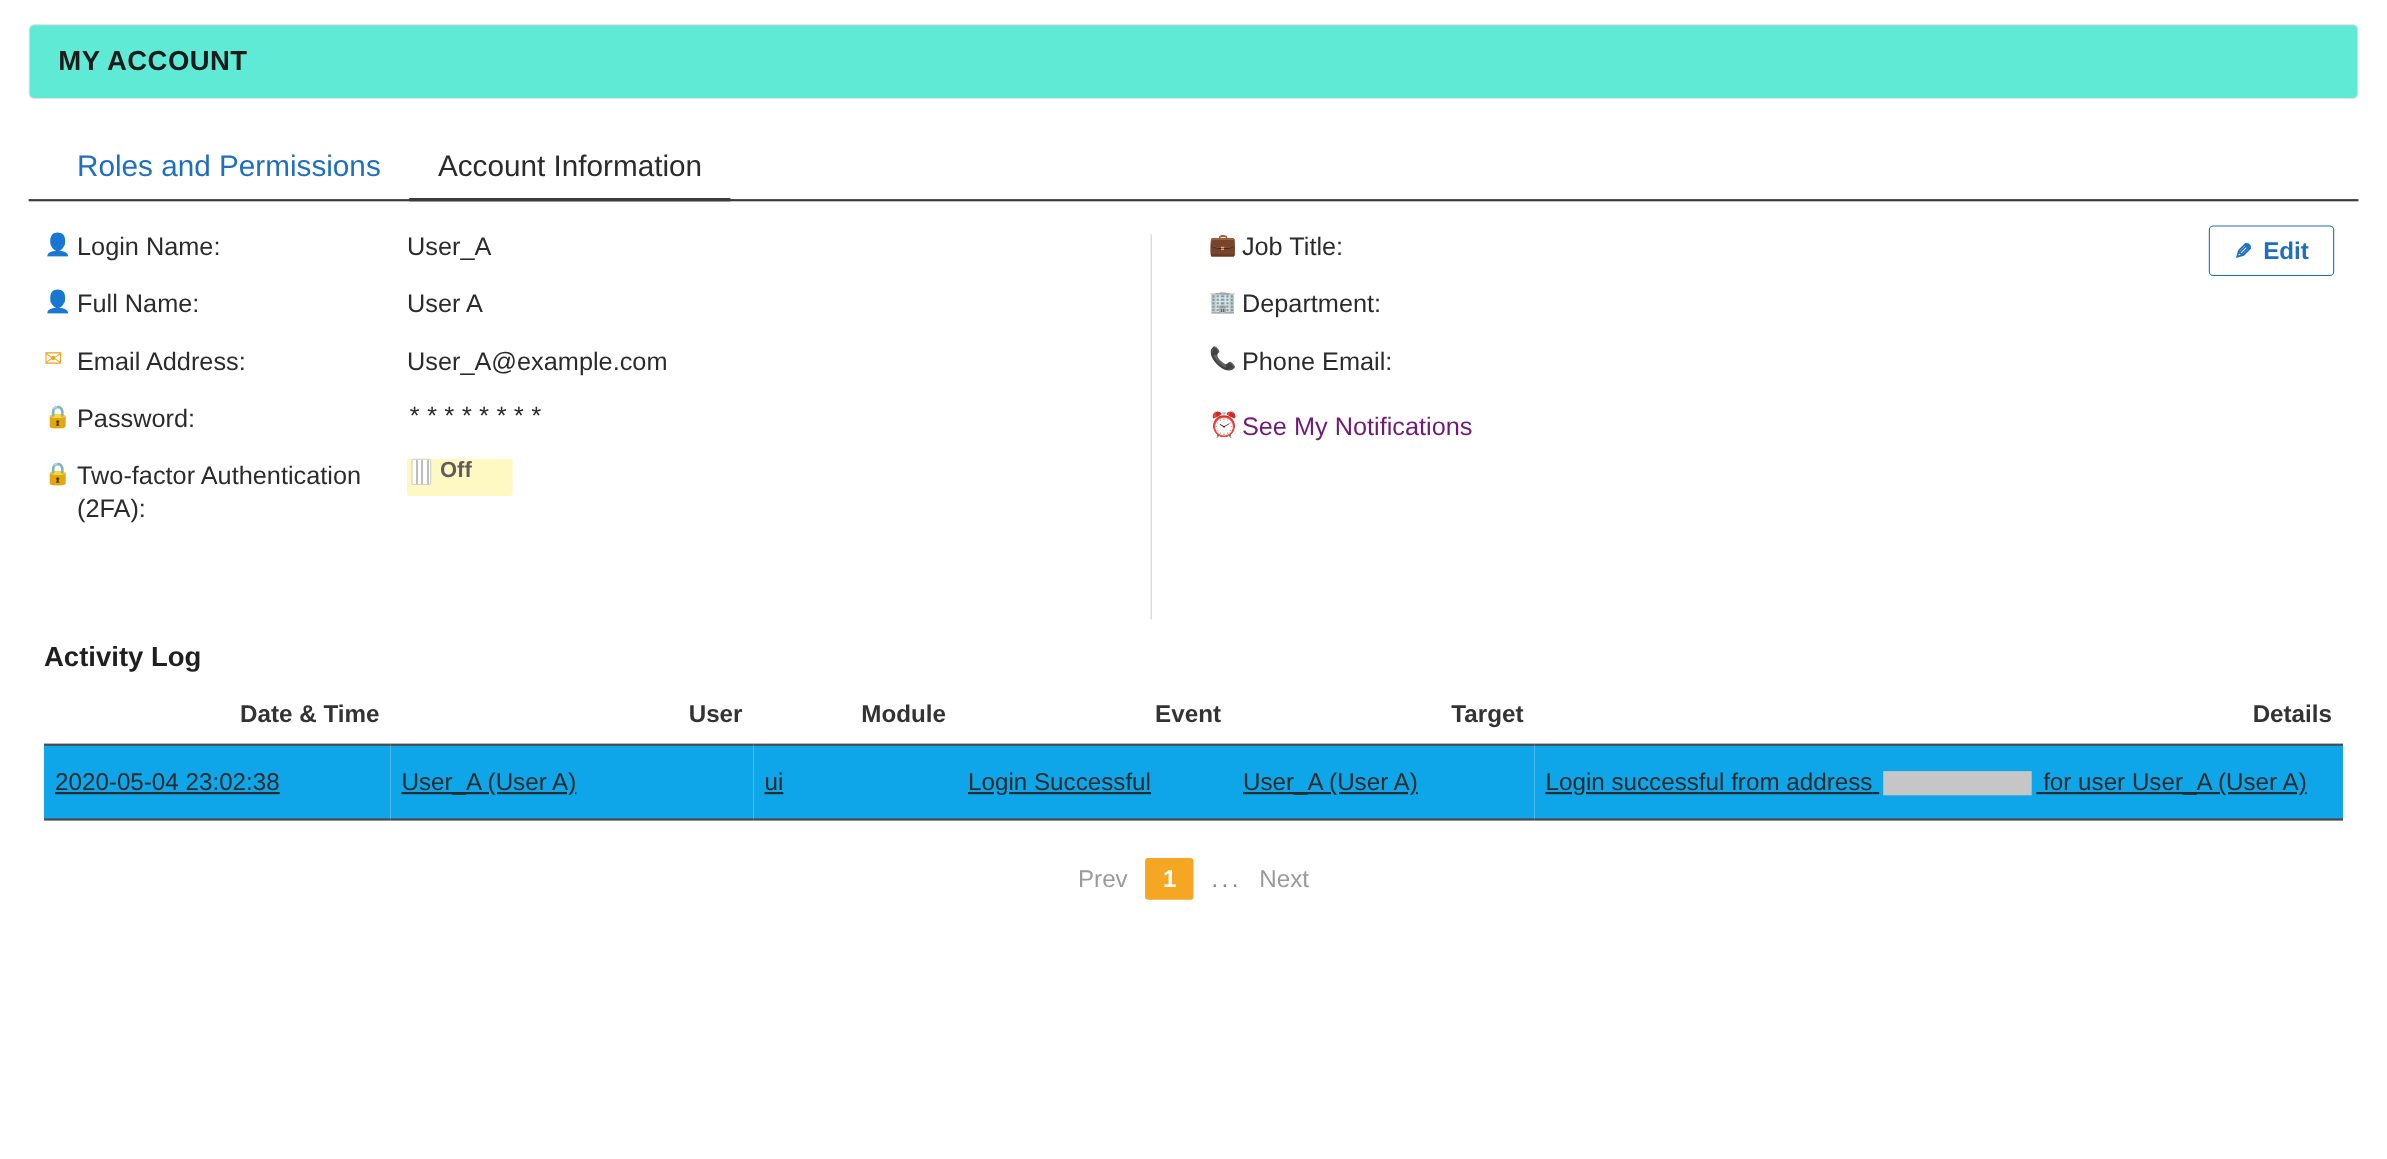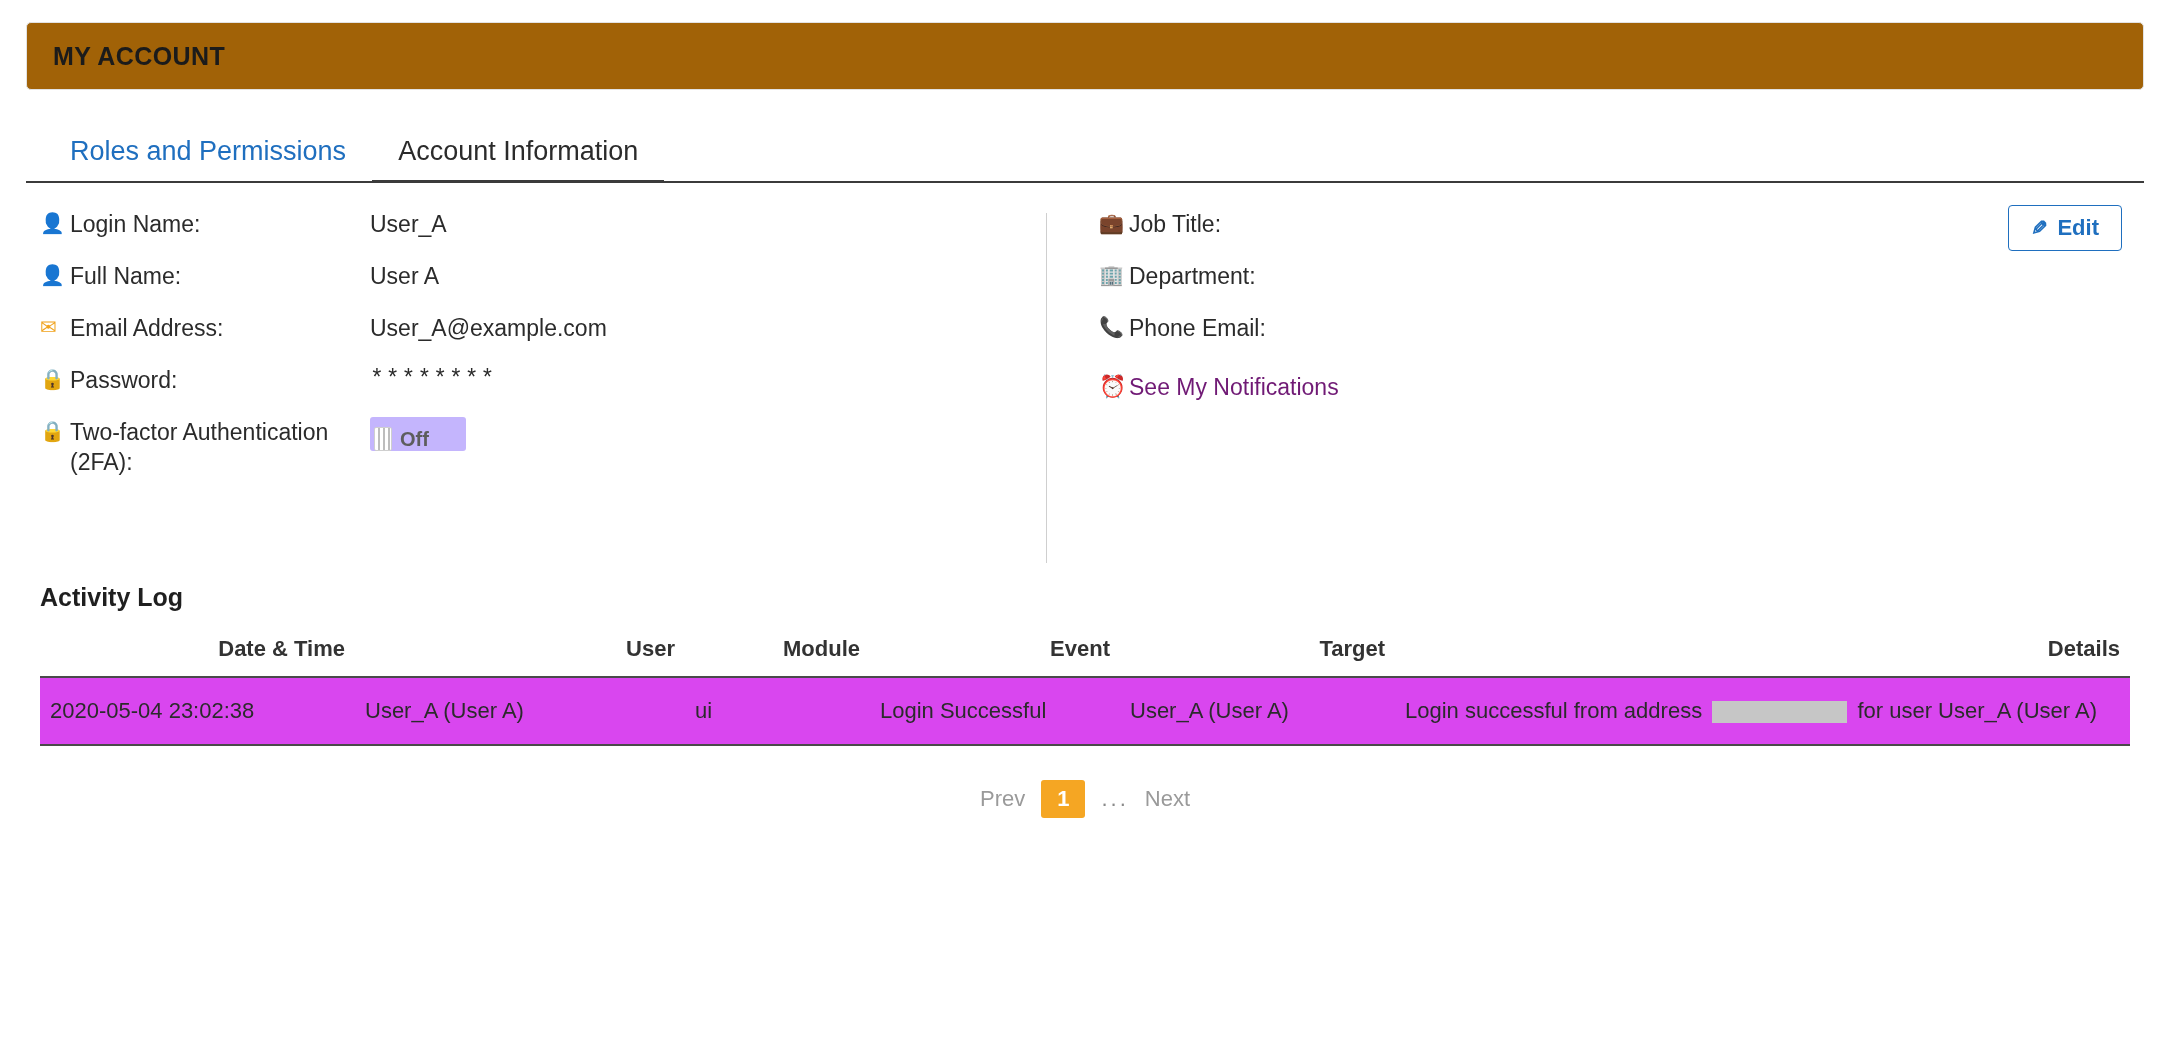--- a/index.html
+++ b/index.html
@@ -14,21 +14,21 @@
     position: relative;
     overflow: hidden;
   }
 
   .page {
     padding: 22px 26px 0 26px;
   }
 
   
   .header-bar {
-    background: #a16207;
+    background: #5eead4;
     border: 1px solid #e2e2e2;
     border-radius: 5px;
     height: 68px;
     display: flex;
     align-items: center;
     padding: 0 26px;
     margin: 0 0 0 0;
   }
   .header-title {
     font-size: 25px;
@@ -116,22 +116,22 @@
     font-size: 23px;
     letter-spacing: 2px;
     color: #2b2b2b;
     line-height: 30px;
     font-family: "Liberation Mono", monospace;
   }
 
   
   .toggle {
     display: inline-flex;
-    align-items: flex-end;
-    background: #c4b5fd;
+    align-items: flex-start;
+    background: #fef9c3;
     border-radius: 3px;
     height: 34px;
     padding: 0 12px 0 4px;
     min-width: 96px;
   }
   .toggle .grip {
     display: inline-block;
     width: 18px;
     height: 24px;
     background:
@@ -207,21 +207,22 @@
     border-bottom: 2px solid #4a4a4a;
   }
   table.log td {
     font-size: 22px;
     color: #2b2b2b;
     padding: 18px 10px;
     vertical-align: top;
     line-height: 1.35;
   }
   table.log tr.alt td {
-    background: #d946ef;
+    background: #0ea5e9;
+    text-decoration: underline;
   }
   table.log tr.last td {
     border-bottom: 2px solid #4a4a4a;
   }
   .col-date { width: 315px; }
   .col-user { width: 330px; }
   .col-module { width: 185px; }
   .col-event { width: 250px; }
   .col-target { width: 275px; }
   .redacted {

